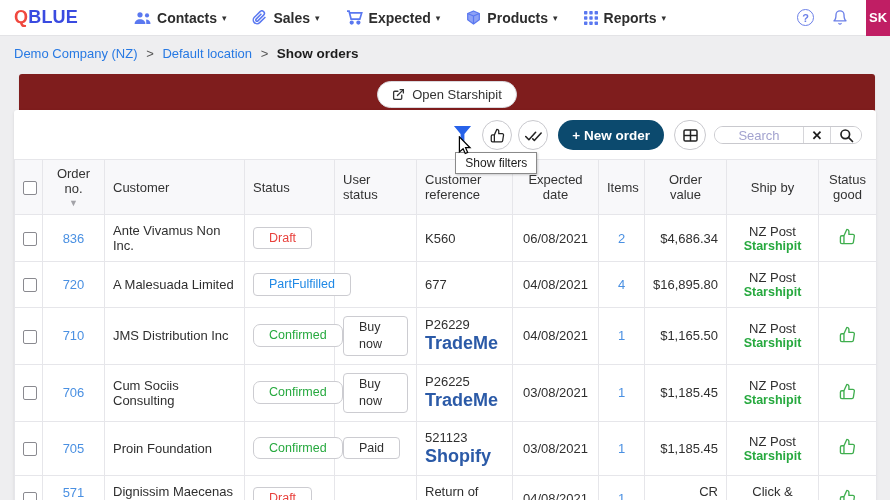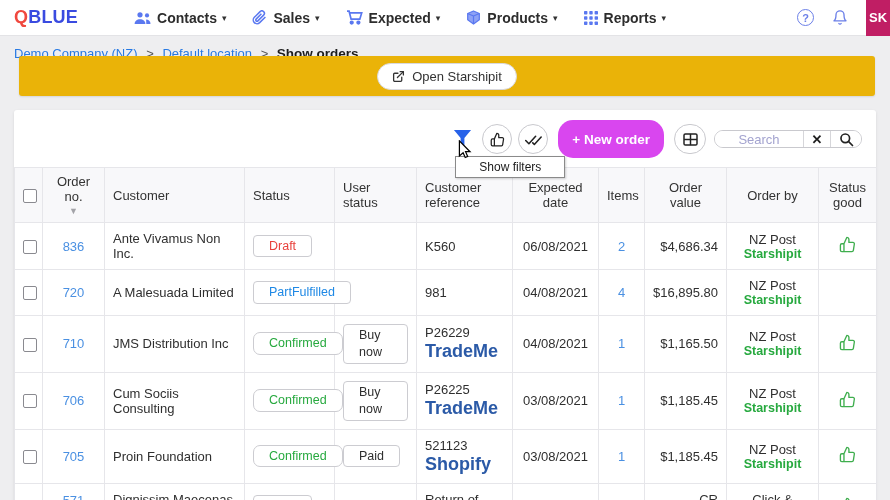--- a/index.html
+++ b/index.html
@@ -37,52 +37,52 @@
     font-size:13px; font-weight:700; display:flex; align-items:center; justify-content:center;
     cursor:pointer;
   }
   
   .breadcrumb { padding:10px 14px 9px; font-size:13px; }
   .breadcrumb a { color:#2779e3; text-decoration:none; cursor:pointer; }
   .bc-sep { color:#555; margin:0 5px; }
   .bc-current { color:#1d1d1d; font-weight:600; font-size:13.5px; }
   
   .card1 {
-    position:absolute; left:19px; right:15px; top:56px; height:40px;
-    background:#eab308; border-radius:3px; box-shadow:0 1px 2px rgba(0,0,0,.10);
+    position:absolute; left:19px; right:15px; top:74px; height:40px;
+    background:#7f1d1d; border-radius:3px; box-shadow:0 1px 2px rgba(0,0,0,.10);
     display:flex; align-items:center; justify-content:center;
   }
   .open-starshipit {
     display:inline-flex; align-items:center; gap:7px; background:#fff;
     border:1px solid #d9d9de; border-radius:16px; padding:5px 14px;
     font-size:13px; color:#333; cursor:pointer; font-family:inherit;
   }
   
   .card2 {
     position:absolute; left:14px; right:14px; top:110px; height:600px;
     background:#fff; border-radius:3px; box-shadow:0 1px 3px rgba(0,0,0,.10);
   }
   .toolbar {
     display:flex; justify-content:flex-end; align-items:center;
     padding:10px 14px 9px; gap:6px;
   }
   .funnel-wrap { position:relative; margin-right:4px; display:flex; }
   .funnel-wrap svg { cursor:pointer; }
   .tooltip {
     position:absolute; top:27px; left:2px; white-space:nowrap; z-index:40;
-    background:#fff; border:1px solid #8a8a8a; padding:3px 23px;
+    background:#fff; border:1px solid #8a8a8a; padding:3px 9px;
     font-size:12px; color:#1c1c1c; box-shadow:1px 1px 2px rgba(0,0,0,.18);
   }
   .cursor-arrow { position:absolute; top:11px; left:5px; z-index:50; pointer-events:none; }
   .circle-btn {
     width:30px; height:30px; border:1px solid #c9c9ce; border-radius:50%;
     background:#fff; display:flex; align-items:center; justify-content:center; cursor:pointer;
   }
   .new-order-btn {
-    height:38px; border:none; border-radius:15px; background:#d946ef; color:#fff;
+    height:30px; border:none; border-radius:15px; background:#0c4a6e; color:#fff;
     font-size:13.5px; font-weight:700; padding:0 14px; margin:0 4px;
     display:flex; align-items:center; cursor:pointer; font-family:inherit;
   }
   .grid-btn {
     width:32px; height:30px; border:1px solid #c9c9ce; border-radius:15px;
     background:#fff; display:flex; align-items:center; justify-content:center;
     cursor:pointer; margin-right:2px;
   }
   .search-group {
     display:flex; align-items:stretch; height:18px;
@@ -289,21 +289,21 @@
           <div>Order no.</div>
           <div class="sort-arrow">▼</div>
         </th>
         <th>Customer</th>
         <th>Status</th>
         <th>User status</th>
         <th>Customer reference</th>
         <th class="c-center">Expected date</th>
         <th class="c-center">Items</th>
         <th class="c-center">Order value</th>
-        <th class="c-center">Order by</th>
+        <th class="c-center">Ship by</th>
         <th class="c-center">Status good</th>
       </tr>
     </thead>
     <tbody>
         <tr>
           <td class="c-center"><span class="cb"></span></td>
           <td class="c-center"><a class="lnk">836</a></td>
           <td class=""><span>Ante Vivamus Non Inc.</span></td>
           <td class=""><span class="badge st-red">Draft</span></td>
           <td class=""></td>
@@ -323,21 +323,21 @@
               </svg>
             </span></td>
         </tr>
         <tr>
           <td class="c-center"><span class="cb"></span></td>
           <td class="c-center"><a class="lnk">720</a></td>
           <td class=""><span>A Malesuada Limited</span></td>
           <td class=""><span class="badge st-blue">PartFulfilled</span></td>
           <td class=""></td>
           <td class="">
-            <div>981</div>
+            <div>677</div>
           </td>
           <td class="c-center"><span>04/08/2021</span></td>
           <td class="c-center"><a class="lnk">4</a></td>
           <td class="c-right"><span>$16,895.80</span></td>
           <td class="c-center">
             <div>NZ Post</div>
             <div class="ship-channel">Starshipit</div>
           </td>
           <td class="c-center"></td>
         </tr>

